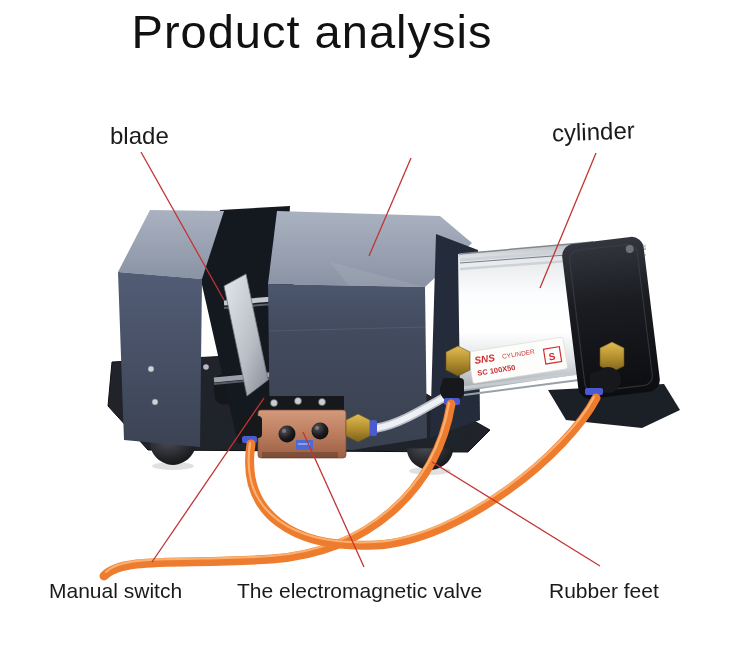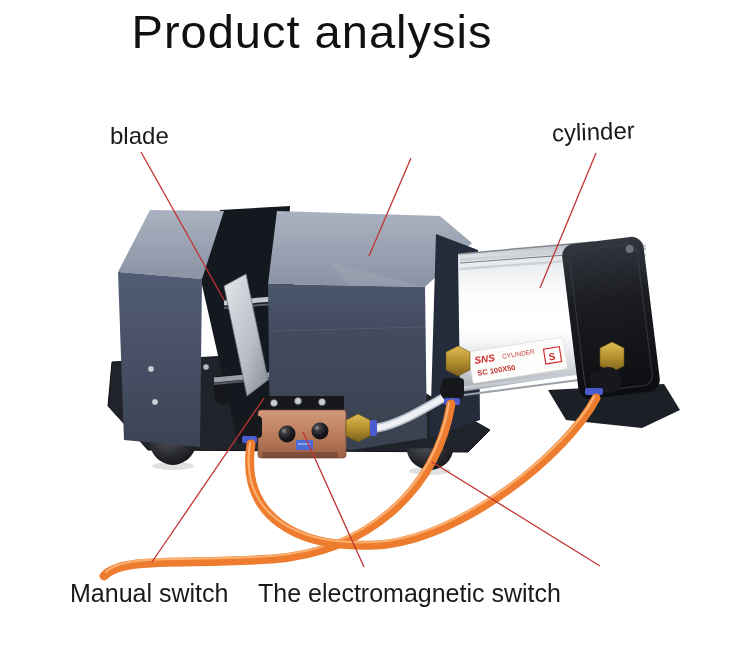--- a/index.html
+++ b/index.html
@@ -1,21 +1,21 @@
 <!DOCTYPE html>
 <html><head>
 <meta charset="utf-8">
 <style>
   html,body{margin:0;padding:0;background:#ffffff;}
   .stage{position:relative;width:750px;height:645px;background:#ffffff;overflow:hidden;
          font-family:"Liberation Sans",sans-serif;}
   .title{position:absolute;left:0;top:6px;width:624px;text-align:center;
          font-size:47px;line-height:1.1;font-weight:400;color:#111;letter-spacing:1px;}
   .callout{position:absolute;font-size:24px;color:#1a1a1a;white-space:nowrap;}
-  .callout.bottom{font-size:25px;margin-left:21px;}
+  .callout.bottom{font-size:21px;}
   .lbl-blade{left:110px;top:122px;text-align:center;}
   .lbl-shield{left:307px;top:124px;}
   .lbl-cyl{left:552px;top:118px;transform:rotate(-2deg);}
   .lbl-switch{left:49px;top:579px;}
   .lbl-valve{left:237px;top:579px;}
   .lbl-feet{left:549px;top:579px;}
   svg.scene{position:absolute;left:0;top:0;}
 </style>
 </head>
 <body>
@@ -227,14 +227,15 @@
       <line x1="364" y1="567" x2="303" y2="432"></line>
       <line x1="600" y1="566" x2="432" y2="462"></line>
     </g>
   </svg>
 
   <div class="title">Product analysis</div>
 
   <div class="callout lbl-blade">blade</div>
   <div class="callout lbl-cyl">cylinder</div>
   <div class="callout bottom lbl-switch">Manual switch</div>
-  <div class="callout bottom lbl-valve">The electromagnetic switch</div>
+  <div class="callout bottom lbl-valve">The electromagnetic valve</div>
+  <div class="callout bottom lbl-feet">Rubber feet</div>
 </div>
 
 </body></html>

